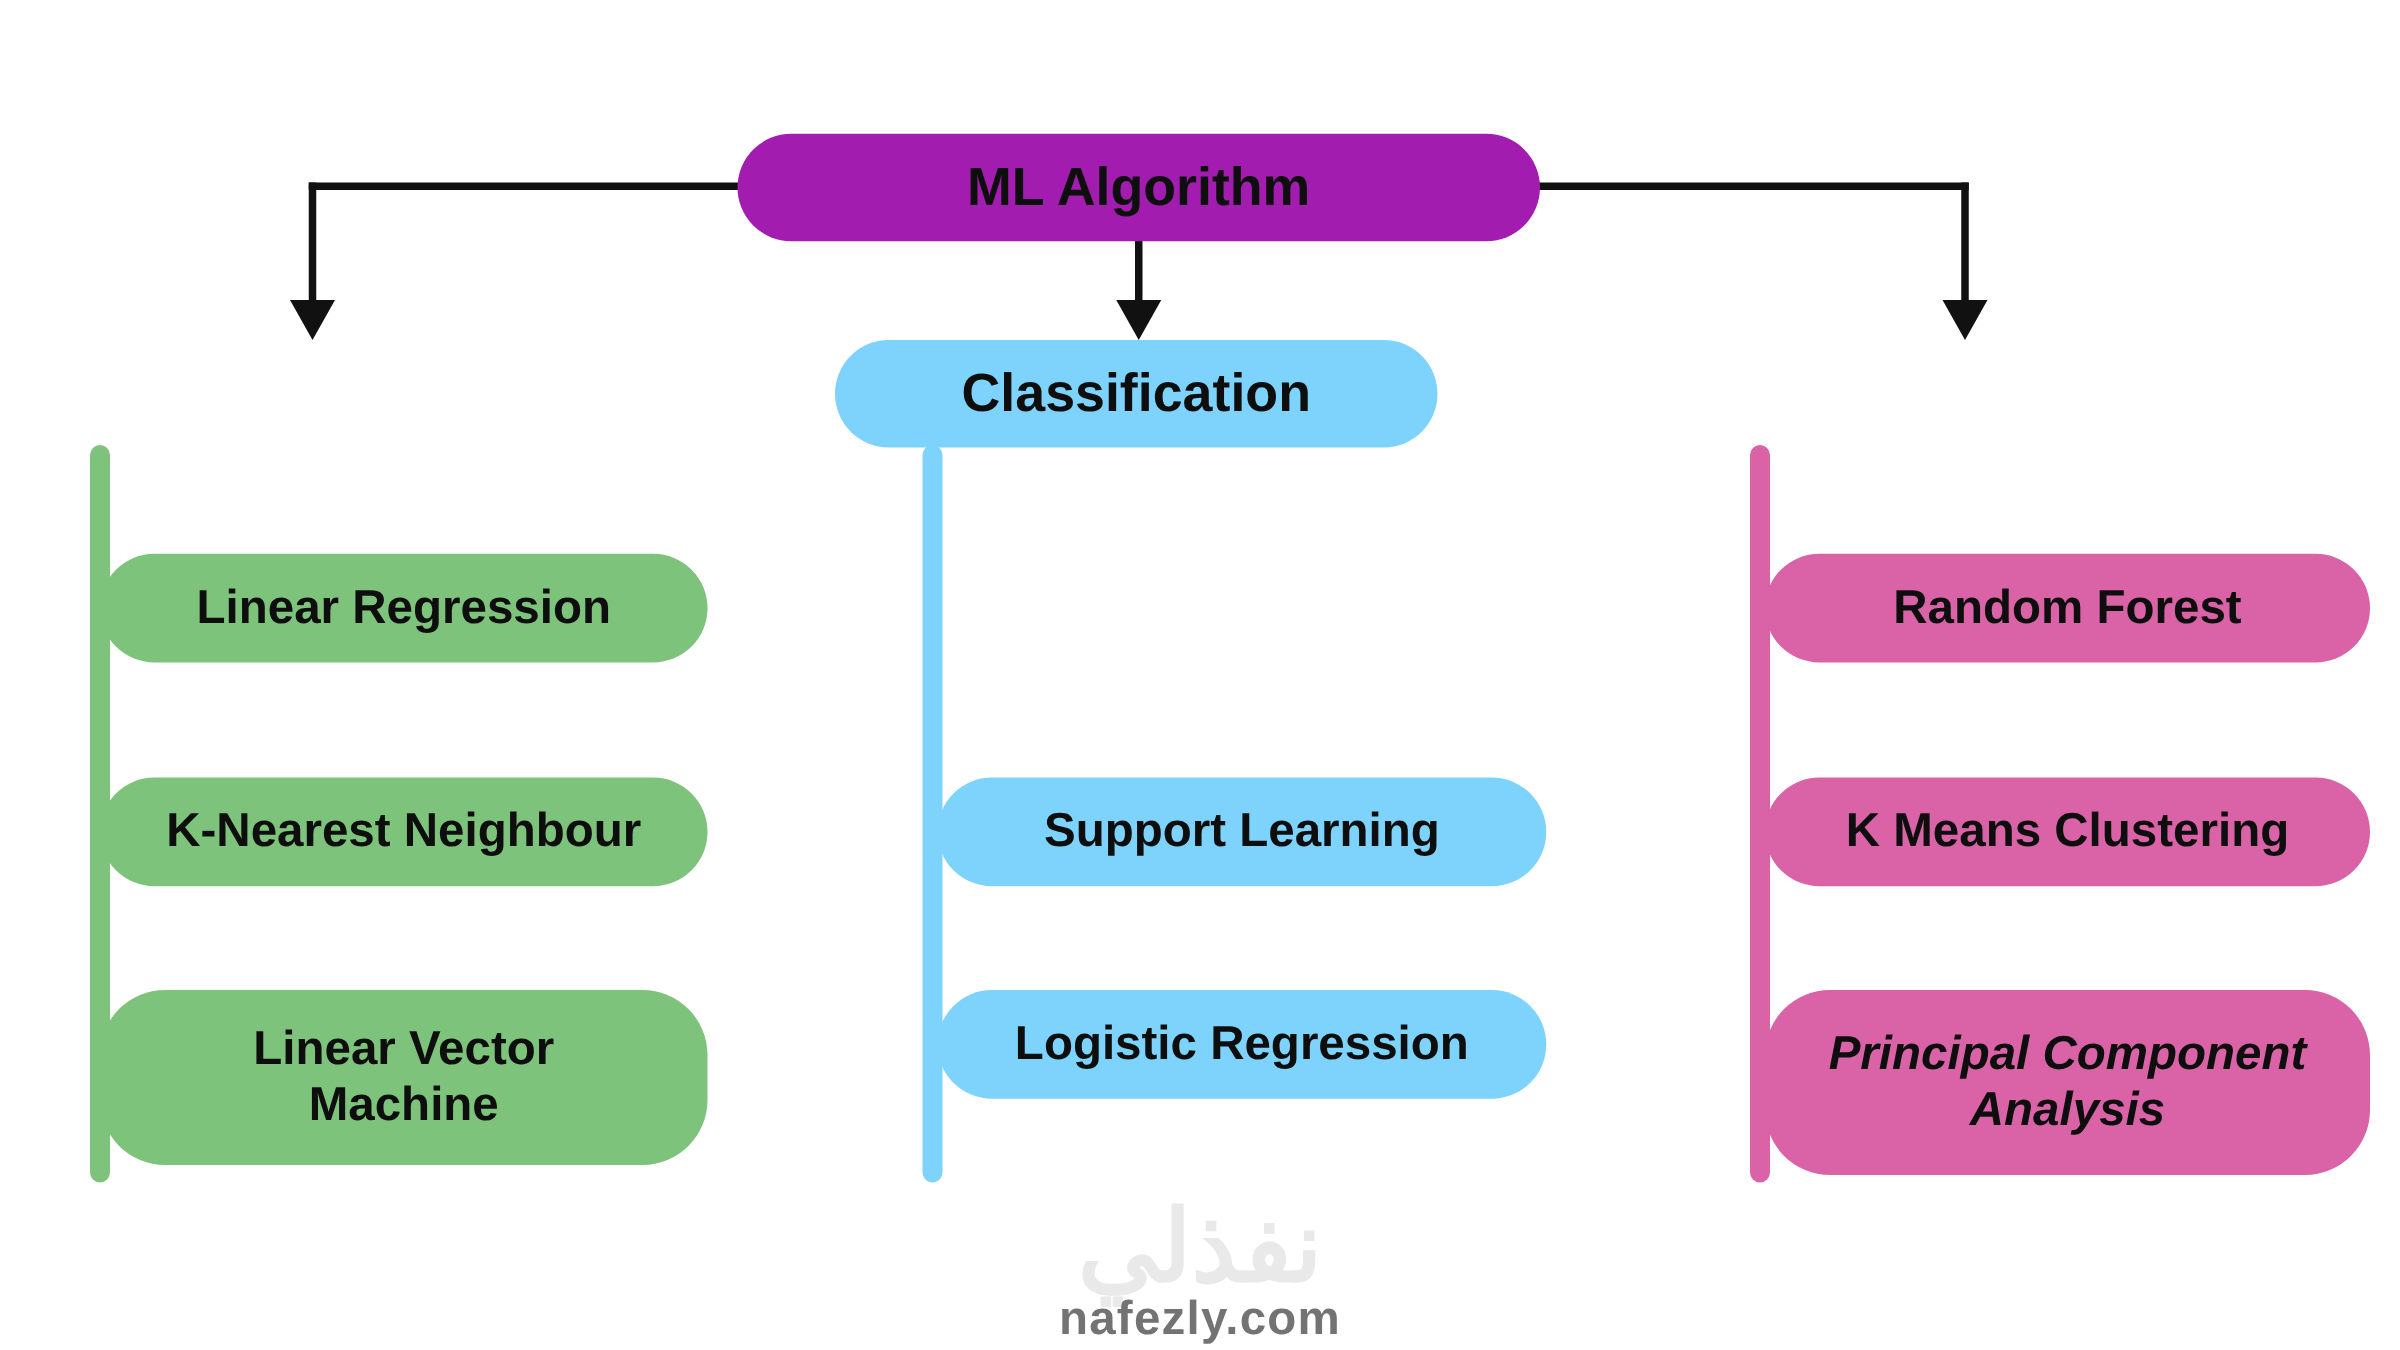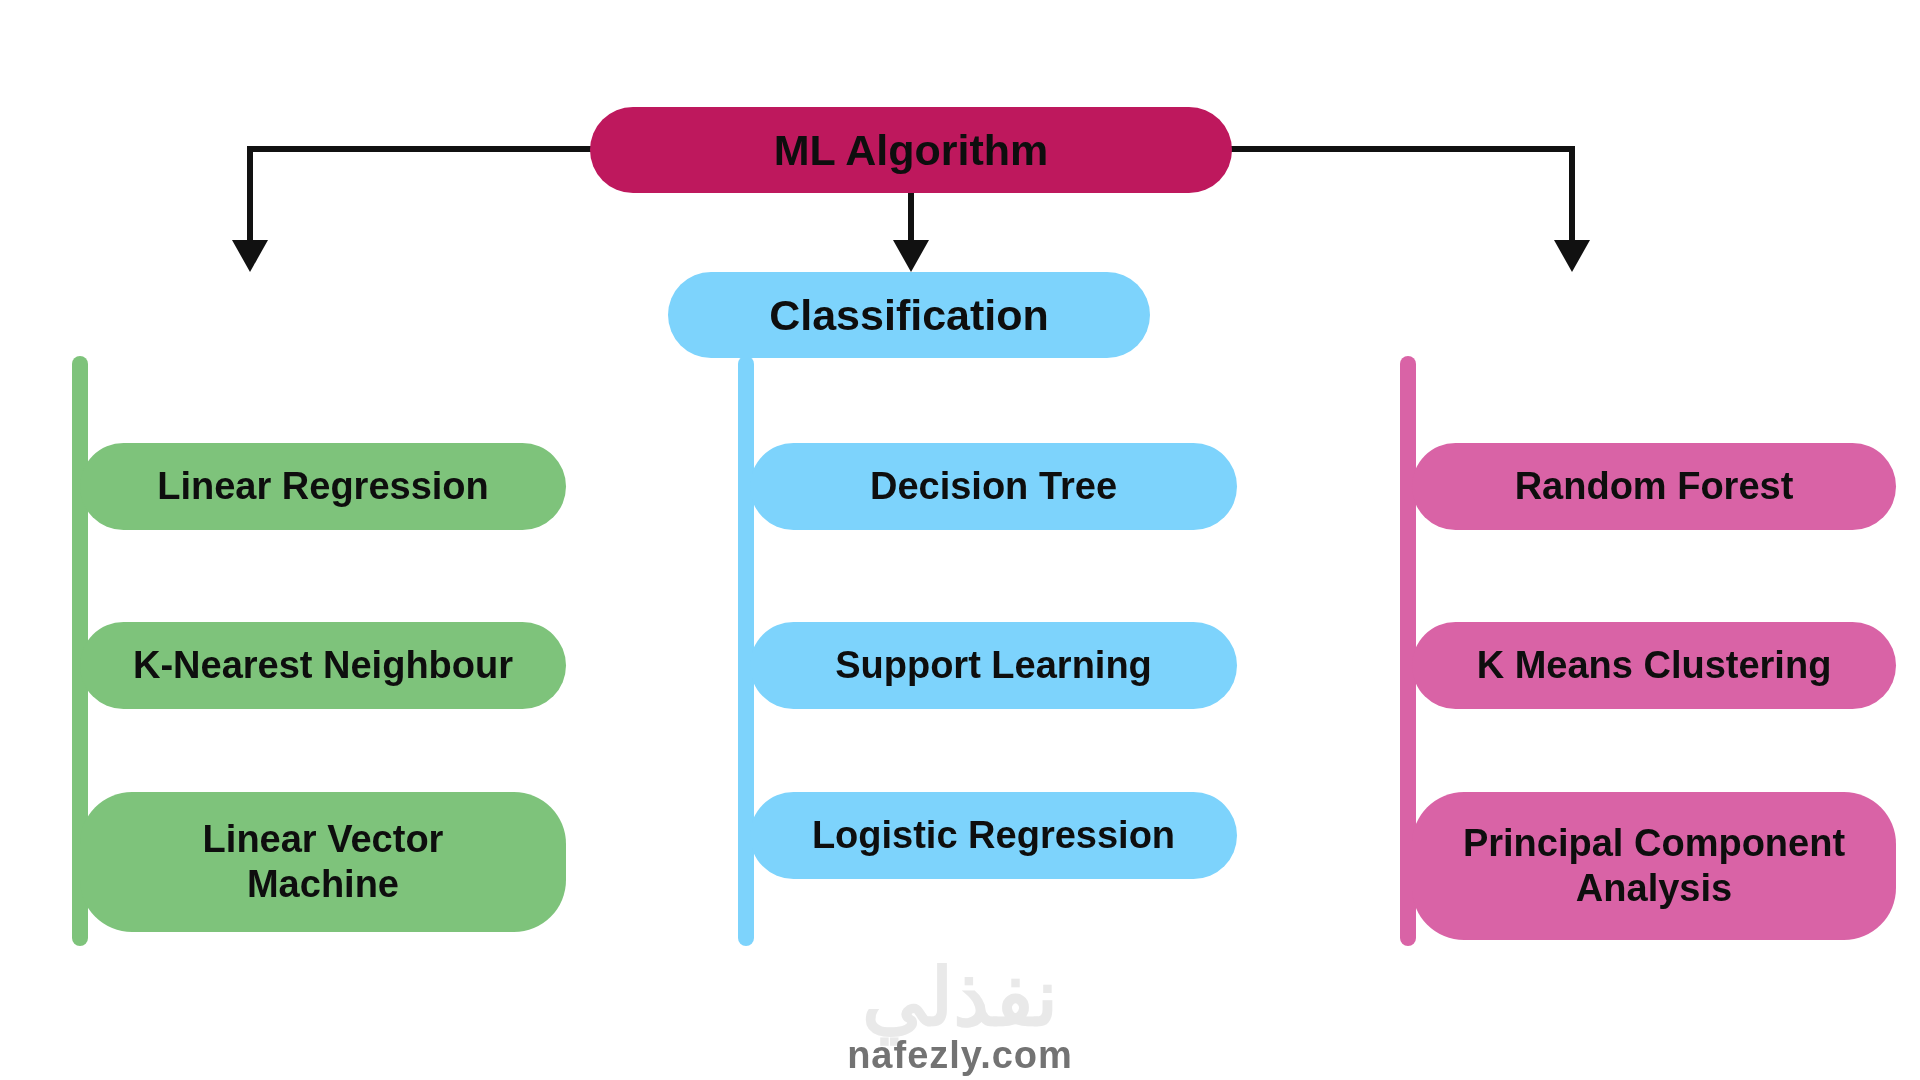--- a/index.html
+++ b/index.html
@@ -8,21 +8,21 @@
     font-family:"Liberation Sans",sans-serif;
   }
   .node{
     position:absolute;display:flex;align-items:center;justify-content:center;
     text-align:center;font-weight:bold;color:#0e0e0e;border-radius:44px;
     line-height:1.18;
   }
   .lvl1{font-size:43px;}
   .lvl2{font-size:43px;}
   .lvl3{font-size:38px;}
-  .c-blue{background:#be185d;}
+  .c-blue{background:#a21caf;}
   .c-green{background:#7ec37b;}
   .c-yellow{background:#7dd3fc;}
   .c-pink{background:#d963a6;}
   .conn{position:absolute;background:#111111;}
   .arrowhead{
     position:absolute;width:0;height:0;
     border-left:18px solid transparent;border-right:18px solid transparent;
     border-top:32px solid #111111;
   }
   .stem{position:absolute;width:16px;border-radius:8px;}
@@ -51,26 +51,25 @@
   <div class="stem c-green" style="left:72px;top:356px;height:590px;"></div>
   <div class="stem c-yellow" style="left:738px;top:356px;height:590px;"></div>
   <div class="stem c-pink" style="left:1400px;top:356px;height:590px;"></div>
 
   <div class="node lvl2 c-yellow" style="left:668px;top:272px;width:482px;height:86px;">Classification</div>
 
   <div class="node lvl3 c-green" style="left:80px;top:443px;width:486px;height:87px;">Linear Regression</div>
   <div class="node lvl3 c-green" style="left:80px;top:622px;width:486px;height:87px;">K-Nearest Neighbour</div>
   <div class="node lvl3 c-green" style="left:80px;top:792px;width:486px;height:140px;border-radius:52px;padding:0 60px;box-sizing:border-box;">Linear Vector Machine</div>
 
-  <div class="node lvl3 c-yellow" style="left:750px;top:443px;width:487px;height:87px;">Decision Tree</div>
   <div class="node lvl3 c-yellow" style="left:750px;top:622px;width:487px;height:87px;">Support Learning</div>
   <div class="node lvl3 c-yellow" style="left:750px;top:792px;width:487px;height:87px;">Logistic Regression</div>
 
   <div class="node lvl3 c-pink" style="left:1412px;top:443px;width:484px;height:87px;">Random Forest</div>
   <div class="node lvl3 c-pink" style="left:1412px;top:622px;width:484px;height:87px;">K Means Clustering</div>
-  <div class="node lvl3 c-pink" style="left:1412px;top:792px;width:484px;height:148px;border-radius:52px;padding:0 30px;box-sizing:border-box;">Principal Component Analysis</div>
+  <div class="node lvl3 c-pink" style="left:1412px;top:792px;width:484px;height:148px;border-radius:52px;padding:0 30px;box-sizing:border-box;font-style:italic;">Principal Component Analysis</div>
 
   <div class="wm">
     <div class="wm-logo">نفذلي</div>
     <div class="wm-site">nafezly.com</div>
   </div>
 
 </div>
 
 </body></html>

